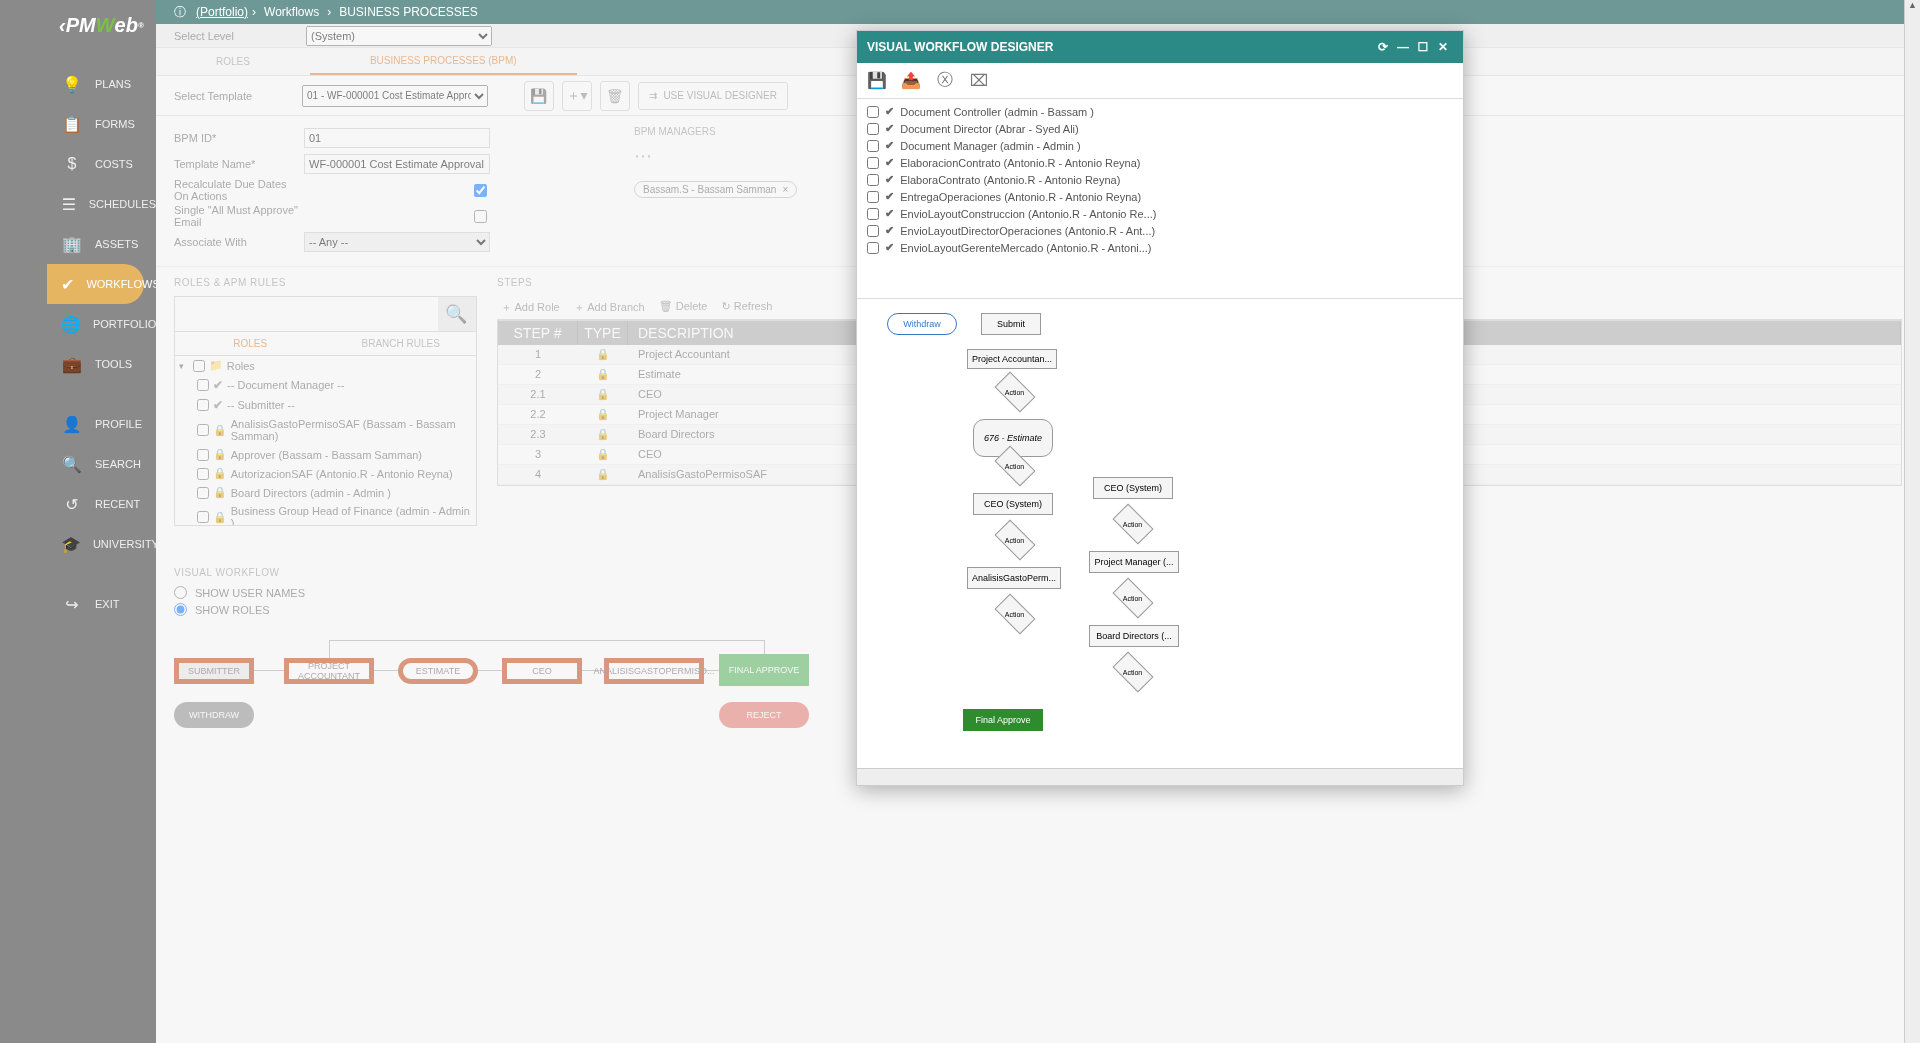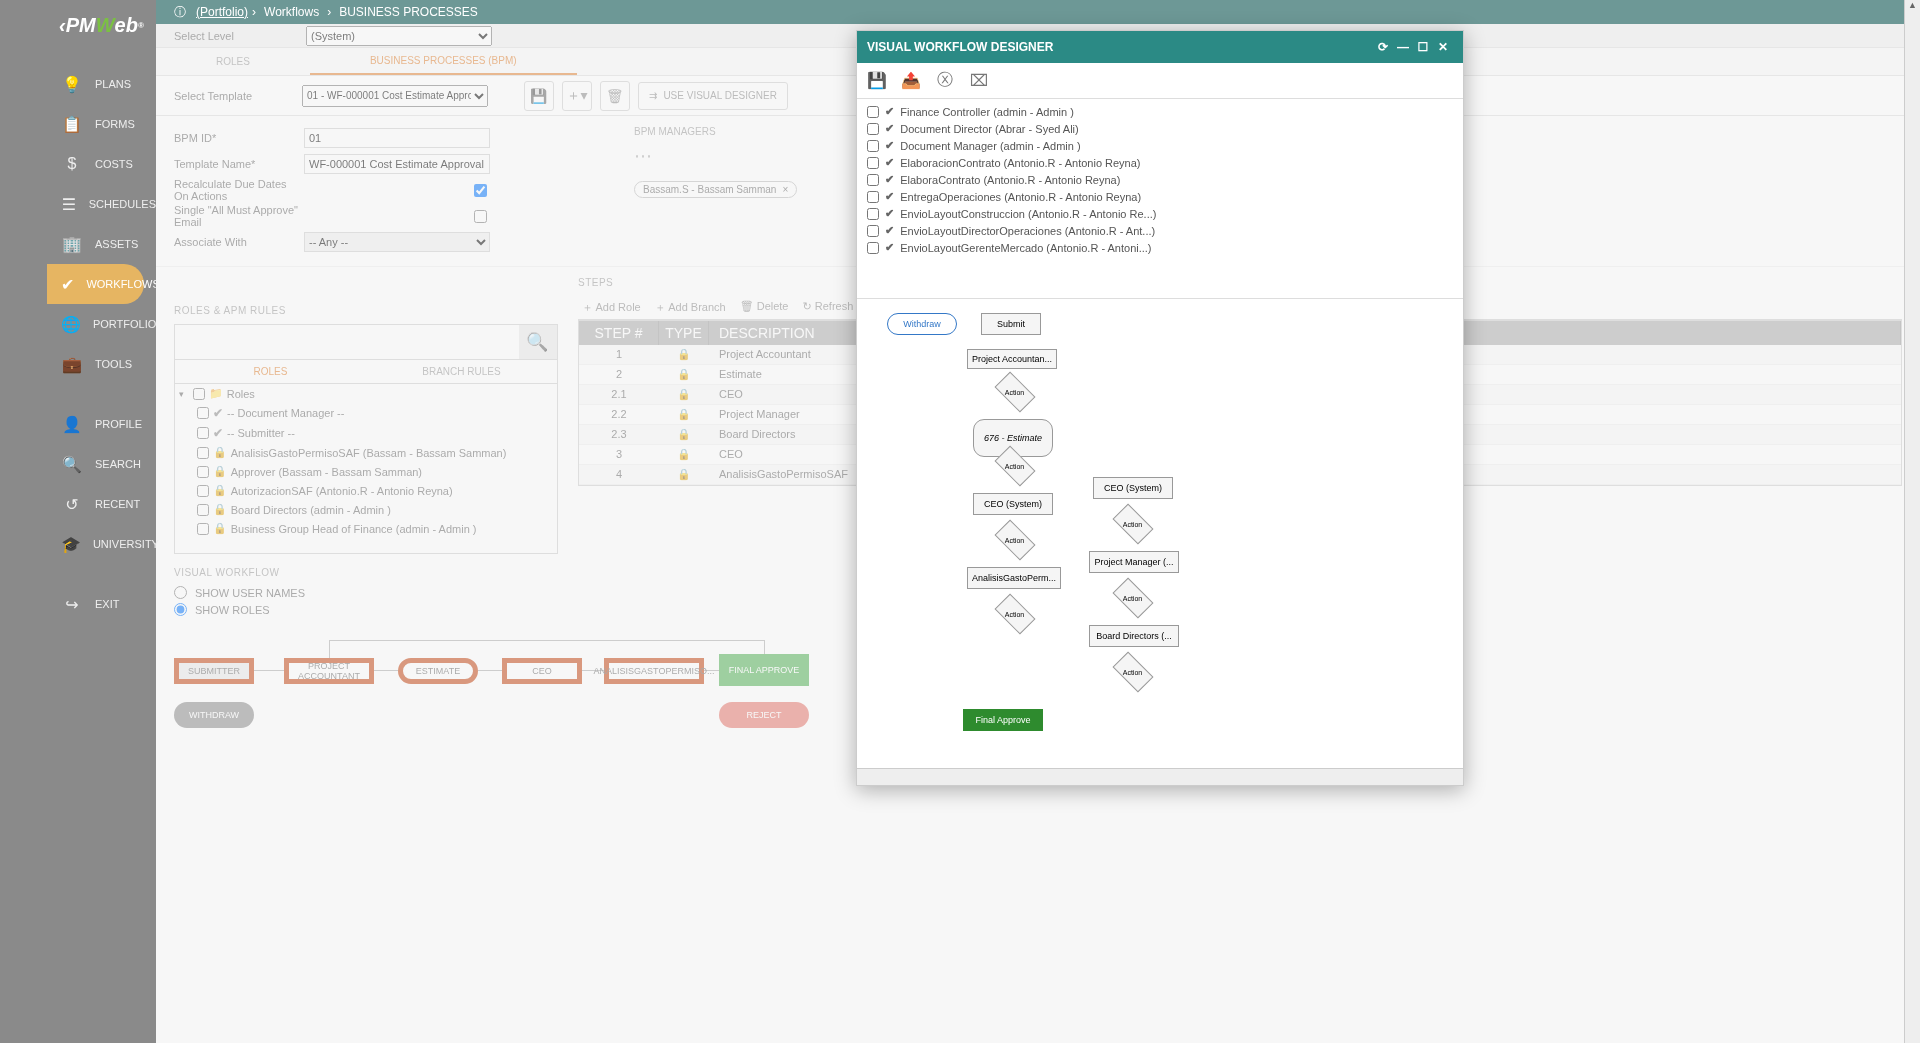--- a/index.html
+++ b/index.html
@@ -43,21 +43,21 @@
 .form-row input[type=text] { width: 186px; height: 20px; border: 1px solid #ccc; padding: 0 4px; font-size: 11px; }
 .form-row select { width: 186px; height: 20px; border: 1px solid #ccc; font-size: 11px; }
 .form-right { flex: 1; }
 .bpm-managers { font-size: 10px; color: #999; margin-bottom: 8px; }
 .chip { display: inline-flex; align-items: center; border: 1px solid #bbb; border-radius: 12px; padding: 2px 8px; font-size: 10px; color: #666; margin-top: 14px; }
 .chip .x { margin-left: 6px; cursor: pointer; }
 
 .mid-section { display: flex; padding: 10px 18px; gap: 20px; height: 290px; }
 .panel-title { font-size: 10px; color: #999; margin-bottom: 8px; letter-spacing: 0.5px; }
 
-.roles-panel { width: 384px; margin-top: 28px; }
+.roles-panel { width: 303px; }
 .roles-panel .search-row { display: flex; border: 1px solid #ccc; }
 .roles-panel .search-row input { flex: 1; height: 34px; border: none; padding: 0 6px; }
 .roles-panel .search-row .search-btn { width: 38px; background: #e8e8e8; border: none; cursor: pointer; font-size: 18px; }
 .roles-tabs { display: flex; border: 1px solid #ccc; border-top: none; }
 .roles-tab { flex: 1; text-align: center; padding: 6px; font-size: 10px; color: #999; cursor: pointer; }
 .roles-tab.active { color: #e08030; }
 .roles-tree { border: 1px solid #ccc; border-top: none; height: 170px; overflow-y: auto; font-size: 11px; }
 .tree-item { display: flex; align-items: center; padding: 3px 4px; gap: 4px; color: #666; }
 .tree-item .tri { width: 10px; font-size: 9px; }
 .tree-item .chk { width: 12px; height: 12px; }
@@ -398,21 +398,21 @@
   <div class="modal-toolbar">
     <span class="tb-btn">💾</span>
     <span class="tb-btn">📤</span>
     <span class="tb-btn">ⓧ</span>
     <span class="tb-btn">⌧</span>
   </div>
   <div class="modal-roles">
     <div class="modal-role-row">
         <input type="checkbox" class="chk" style="">
         <span class="check">✔</span>
-        <span>Finance Controller (admin - Admin )</span>
+        <span>Document Controller (admin - Bassam )</span>
       </div>
     <div class="modal-role-row">
         <input type="checkbox" class="chk" style="">
         <span class="check">✔</span>
         <span>Document Director (Abrar - Syed Ali)</span>
       </div>
     <div class="modal-role-row">
         <input type="checkbox" class="chk" style="">
         <span class="check">✔</span>
         <span>Document Manager (admin - Admin )</span>

